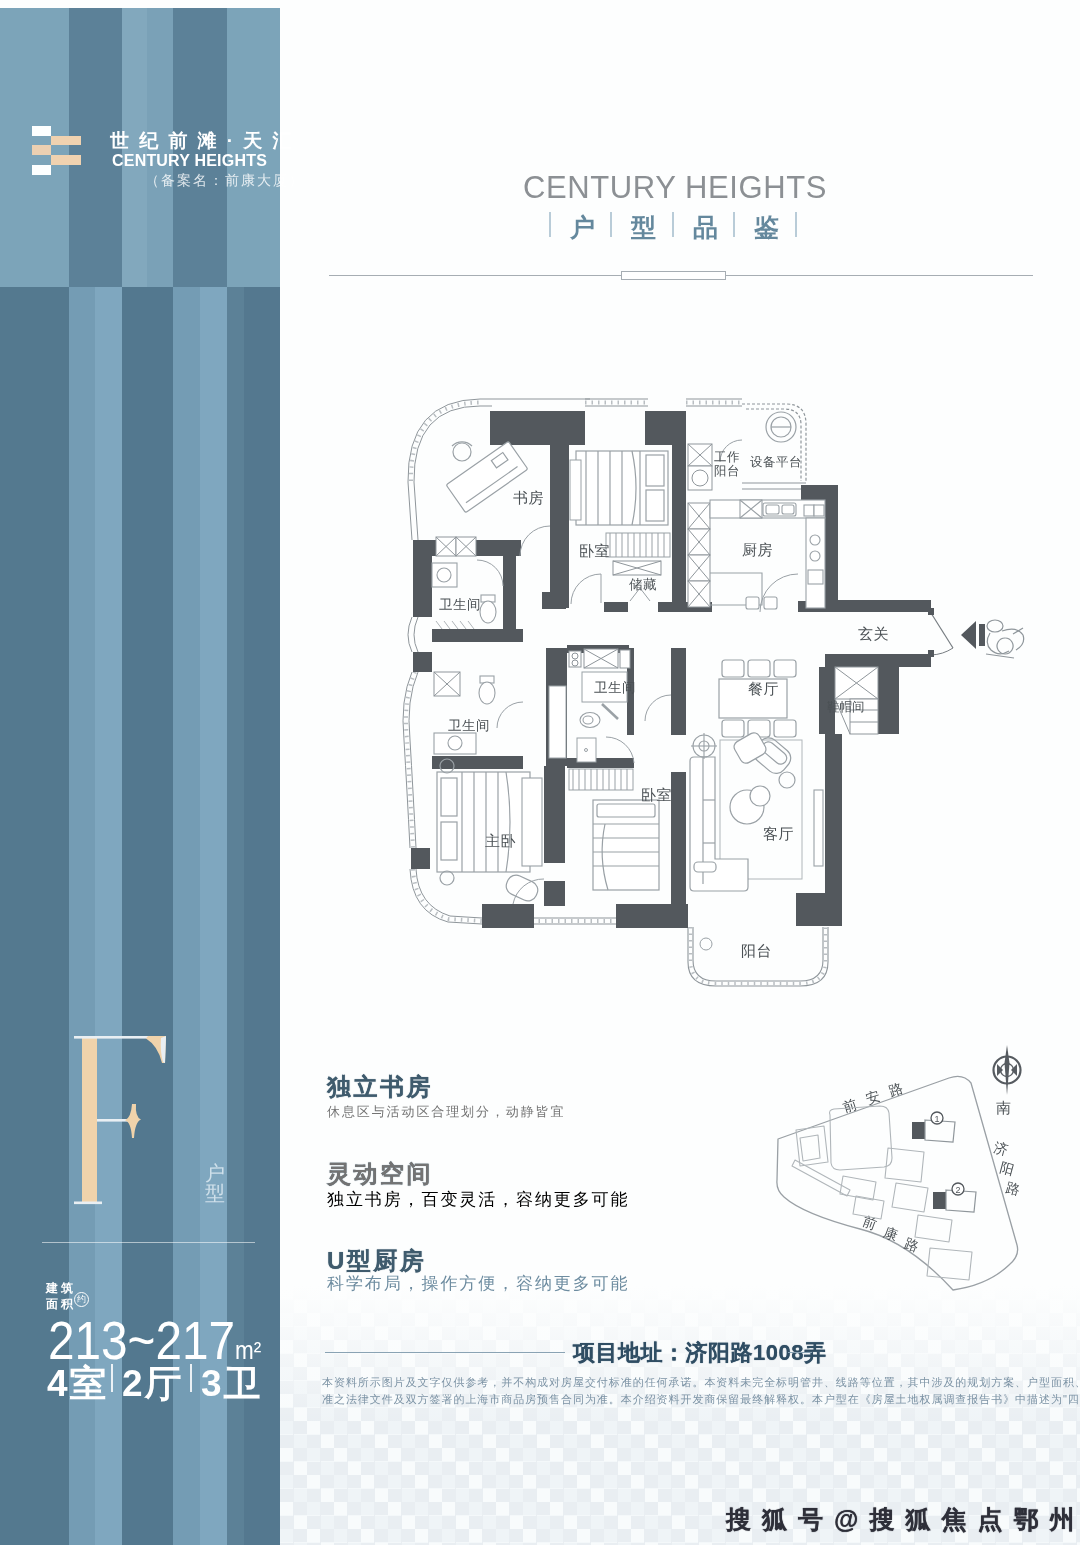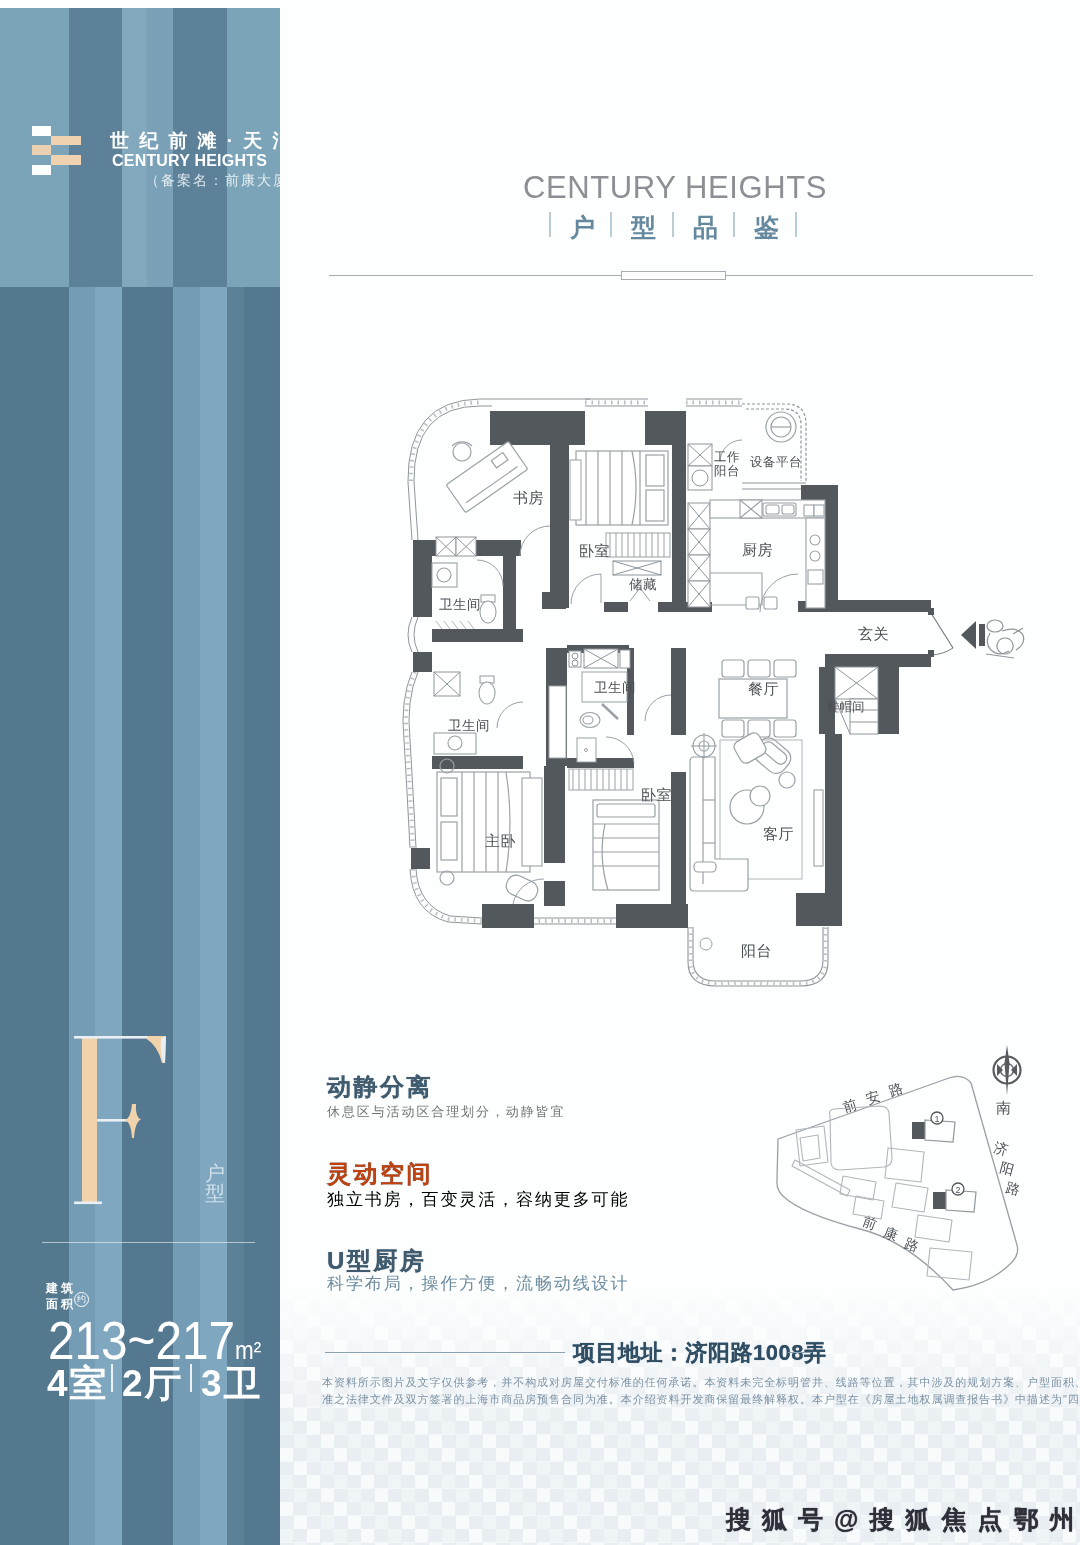--- a/index.html
+++ b/index.html
@@ -514,31 +514,31 @@
 <text x="485" y="846" font-size="15" fill="#4a5054" letter-spacing="0.5">主卧</text>
 
 <text x="641" y="800" font-size="15" fill="#4a5054" letter-spacing="0.5">卧室</text>
 
 <text x="763" y="839" font-size="15" fill="#4a5054" letter-spacing="0.5">客厅</text>
 
 <text x="741" y="956" font-size="15" fill="#4a5054" letter-spacing="0.5">阳台</text>
 </g>
 </svg>
 
-<div class="abs" style="left:327px;top:1071px;font-size:24px;font-weight:700;color:#3f5b6d;letter-spacing:2.5px;text-shadow:0 0 0.8px #3f5b6d">动静分离</div>
+<div class="abs" style="left:327px;top:1071px;font-size:24px;font-weight:700;color:#3f5b6d;letter-spacing:2.5px;text-shadow:0 0 0.8px #3f5b6d">独立书房</div>
 
 <div class="abs" style="left:327px;top:1103px;font-size:13px;color:#737373;letter-spacing:1.9px">休息区与活动区合理划分，动静皆宜</div>
 
-<div class="abs" style="left:327px;top:1158px;font-size:24px;font-weight:700;color:#c2410c;letter-spacing:2.5px;text-shadow:0 0 0.8px #3f5b6d">灵动空间</div>
+<div class="abs" style="left:327px;top:1158px;font-size:24px;font-weight:700;color:#737373;letter-spacing:2.5px;text-shadow:0 0 0.8px #3f5b6d">灵动空间</div>
 
 <div class="abs" style="left:327px;top:1188px;font-size:17px;color:#000000;letter-spacing:1.9px">独立书房，百变灵活，容纳更多可能</div>
 
 <div class="abs" style="left:327px;top:1245px;font-size:24px;font-weight:700;color:#3f5b6d;letter-spacing:2.5px;text-shadow:0 0 0.8px #3f5b6d">U型厨房</div>
 
-<div class="abs" style="left:327px;top:1272px;font-size:17px;color:#6d8ca0;letter-spacing:1.9px">科学布局，操作方便，流畅动线设计</div>
+<div class="abs" style="left:327px;top:1272px;font-size:17px;color:#6d8ca0;letter-spacing:1.9px">科学布局，操作方便，容纳更多可能</div>
 
 <svg id="map" class="abs" style="left:760px;top:1040px" width="300" height="290" viewBox="760 1040 300 290">
 
 <g fill="none" stroke="#565b60" stroke-width="2.2">
   <circle cx="1007" cy="1070" r="13.5"></circle>
 </g>
 <circle cx="1007" cy="1070" r="6.5" fill="none" stroke="#565b60" stroke-width="1.3"></circle>
 <path d="M1007,1045 L1009.5,1063 L1007,1095 L1004.5,1063 Z" fill="#565b60"></path>
 <path d="M997,1064 L1003,1070 L997,1076 Z" fill="#565b60"></path>
 <path d="M1017,1064 L1011,1070 L1017,1076 Z" fill="#565b60"></path>

